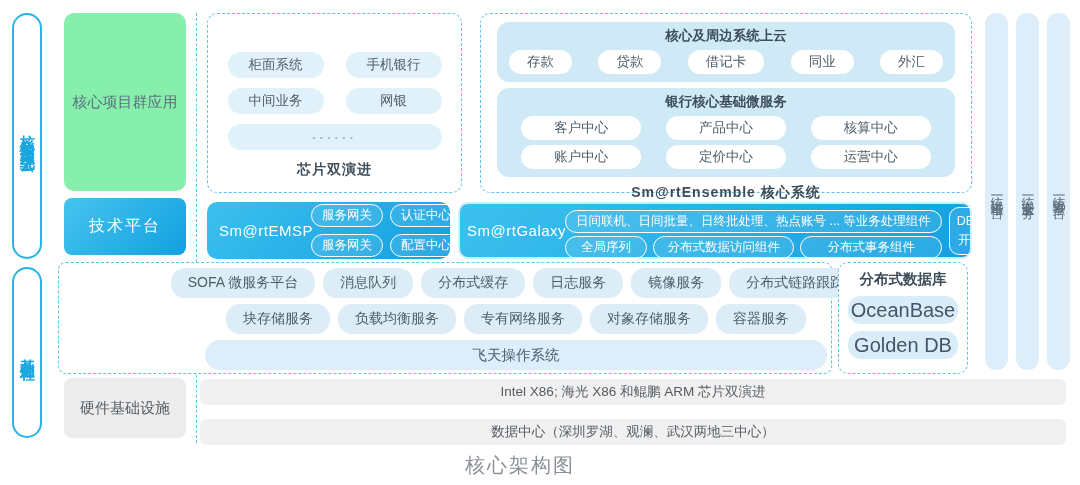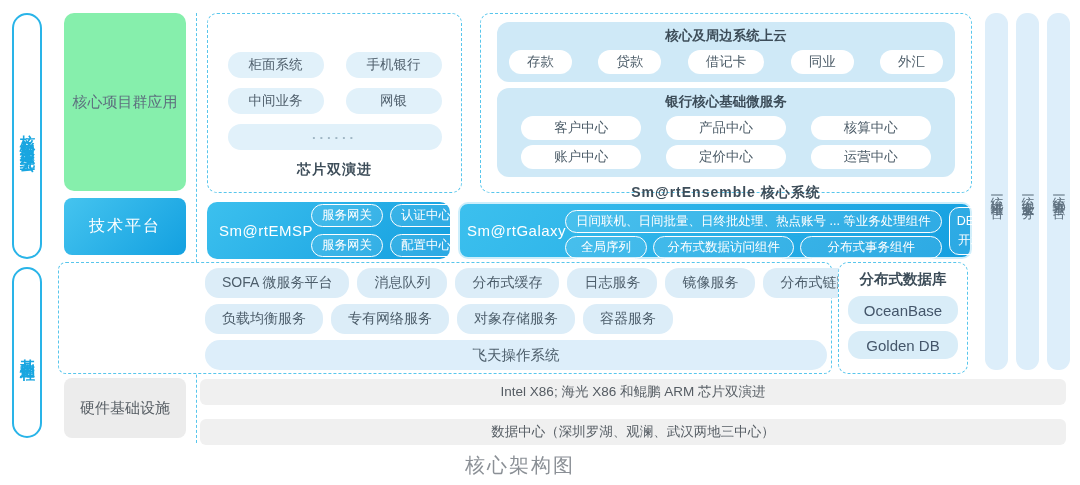--- a/index.html
+++ b/index.html
@@ -61,31 +61,31 @@
   .emsp .grid2{display:grid;grid-template-columns:auto auto;gap:7px;flex:1;}
   .gal-mid{flex:1;display:flex;flex-direction:column;gap:3px;margin-top:7px;}
   .gal-bot{display:flex;gap:6px;}
   .gal-bot .bchip{flex:1;}
   .gal-bot .bchip.small{flex:0 0 82px;}
   .devops{flex:none;width:68px;height:48px;border:1.5px solid #fff;border-radius:10px;margin-left:7px;
           display:flex;flex-direction:column;align-items:center;justify-content:center;font-size:12.5px;
           line-height:1.5;background:rgba(255,255,255,0.10);box-sizing:border-box;}
 
   
-  .rowline{position:absolute;left:205px;width:622px;height:30px;display:flex;justify-content:flex-start;gap:8px;}
+  .rowline{position:absolute;left:205px;width:622px;height:30px;display:flex;justify-content:center;gap:8px;}
   .rowchip{background:#dcedf8;border-radius:14px;height:30px;font-size:14px;color:#4d5e6b;display:flex;
           align-items:center;justify-content:center;padding:0 17px;white-space:nowrap;}
   .cloudbar{position:absolute;left:205px;top:340px;width:622px;height:30px;background:#ddeefa;border-radius:15px;
           display:flex;align-items:center;justify-content:center;font-size:14.5px;color:#4d5e6b;}
 
   
   .db{left:838px;top:262px;width:130px;height:112px;display:flex;flex-direction:column;align-items:center;padding-top:7px;}
   .db .title{font-size:14.5px;font-weight:bold;color:#3d4d59;}
   .db .dchip{margin-top:7px;width:110px;height:28px;background:#d9edf8;border-radius:13px;display:flex;
-          align-items:center;justify-content:center;font-size:15px;color:#44566a;}
+          align-items:center;justify-content:center;font-size:20px;color:#44566a;}
 
   
   .strip{position:absolute;top:13px;width:23px;height:357px;background:#ddeefa;border-radius:11px;
           display:flex;align-items:center;justify-content:center;}
   .strip span{writing-mode:vertical-rl;text-orientation:upright;font-size:13px;color:#5b6d7c;letter-spacing:2px;}
 
   
   .grayrow{position:absolute;left:200px;width:866px;height:26px;background:#f0f0f0;border-radius:6px;
           display:flex;align-items:center;justify-content:center;font-size:13.5px;color:#555c63;}
 
@@ -194,20 +194,21 @@
   <div class="rowline" style="top:268px;">
     <div class="rowchip">SOFA 微服务平台</div>
     <div class="rowchip">消息队列</div>
     <div class="rowchip">分布式缓存</div>
     <div class="rowchip">日志服务</div>
     <div class="rowchip">镜像服务</div>
     <div class="rowchip">分布式链路跟踪</div>
   </div>
 
   <div class="rowline" style="top:304px;">
+    <div class="rowchip">块存储服务</div>
     <div class="rowchip">负载均衡服务</div>
     <div class="rowchip">专有网络服务</div>
     <div class="rowchip">对象存储服务</div>
     <div class="rowchip">容器服务</div>
   </div>
 
   <div class="cloudbar">
     <span>飞天操作系统</span>
   </div>
 

